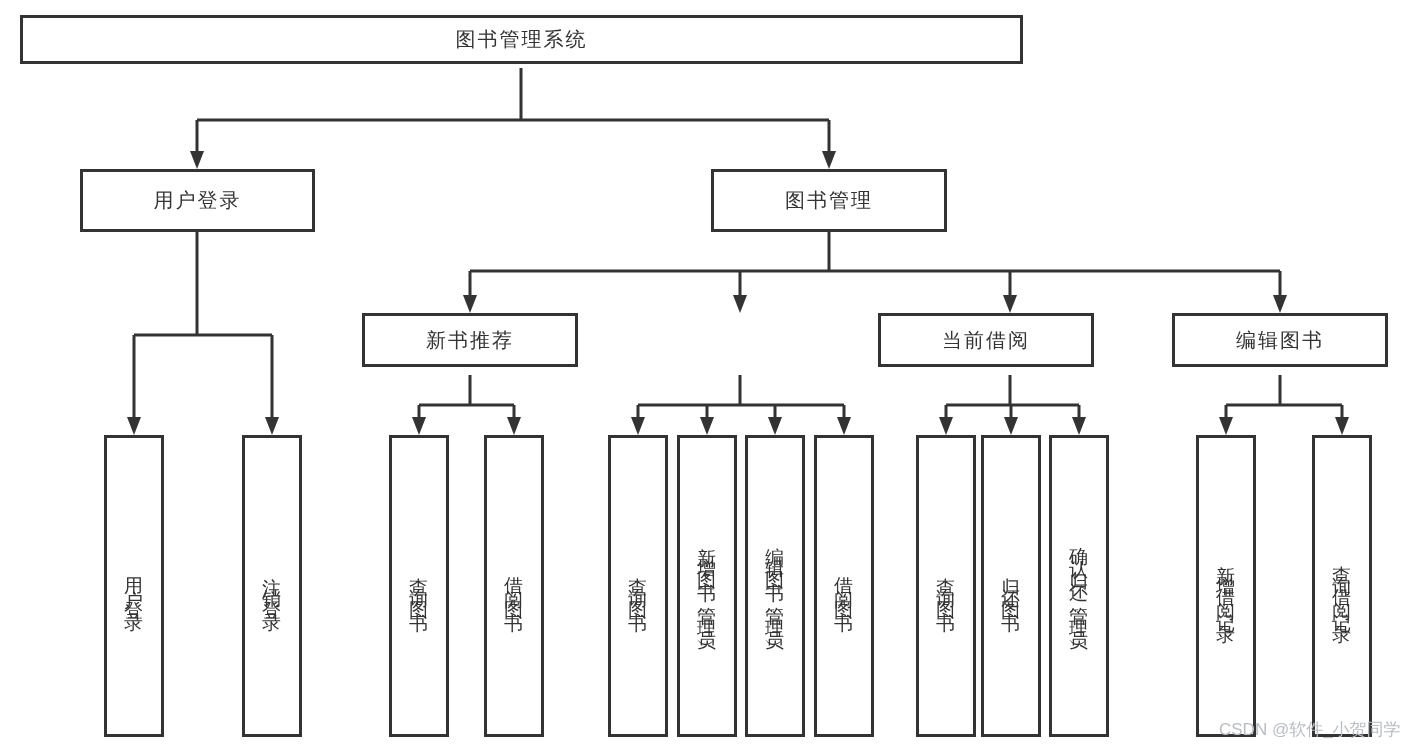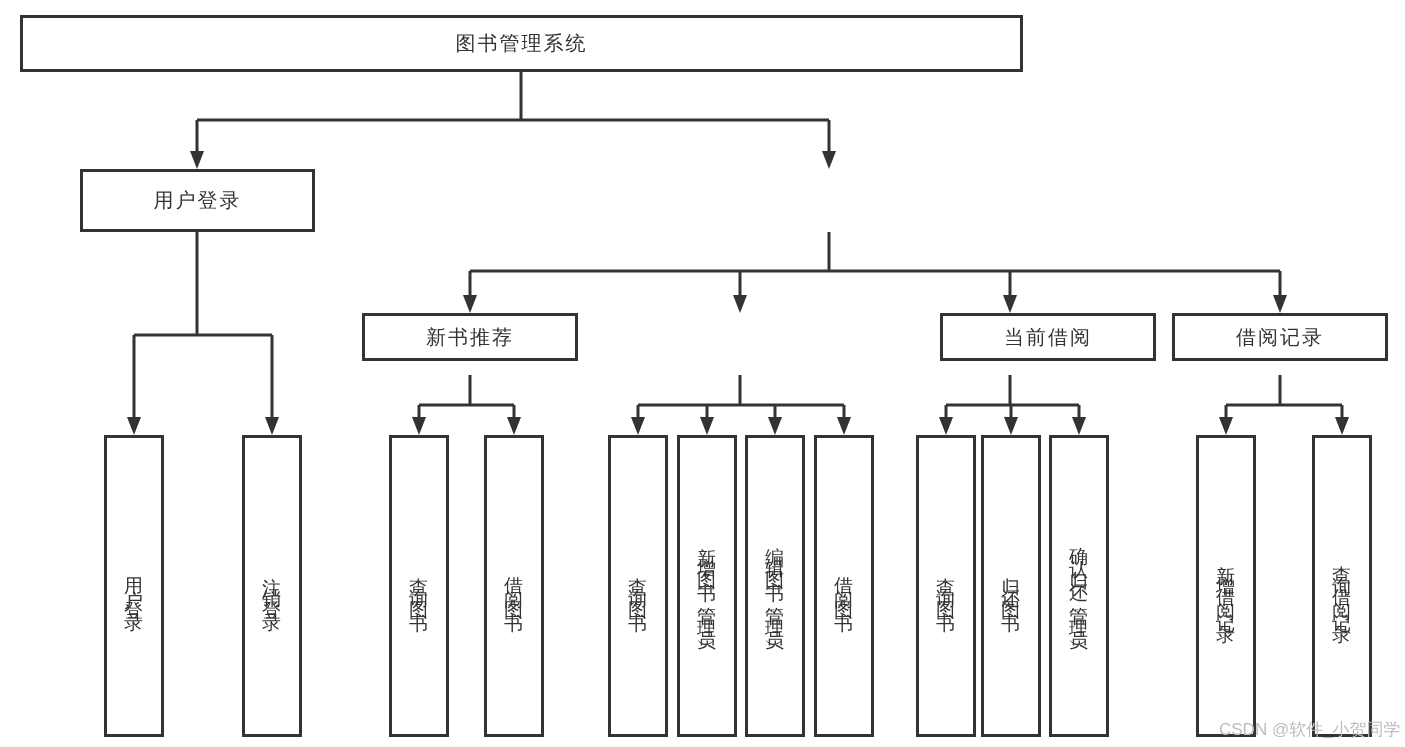--- a/index.html
+++ b/index.html
@@ -5,25 +5,25 @@
   :root { --line:#333333; --text:#333333; --watermark:#b9bdc2; }
   * { margin:0; padding:0; box-sizing:border-box; }
   body { background:#ffffff; font-family:"Liberation Sans", sans-serif; }
   .canvas { position:relative; width:1405px; height:747px; background:#ffffff; overflow:hidden; }
   .wires { position:absolute; left:0; top:0; width:1405px; height:747px; }
   .wires path { stroke:var(--line); stroke-width:3; fill:none; }
   .wires polygon { fill:var(--line); stroke:none; }
   .node { position:absolute; border:3px solid var(--line); background:#ffffff;
           display:flex; align-items:center; justify-content:center;
           color:var(--text); font-size:20px; letter-spacing:2px; }
-  .root   { left:20px;  top:15px;  width:1003px; height:57px;text-align:right; }
+  .root   { left:20px;  top:15px;  width:1003px; height:49px;text-align:right; }
   .lvl2a  { left:80px;  top:169px; width:235px;  height:63px; }
   .lvl2b  { left:711px; top:169px; width:236px;  height:63px; }
-  .lvl3   { top:313px; width:216px; height:48px; }
-  .l3-1 { left:362px; } .l3-2 { left:632px; } .l3-3 { left:940px; } .l3-4 { left:1172px; }
+  .lvl3   { top:313px; width:216px; height:54px; }
+  .l3-1 { left:362px; } .l3-2 { left:632px; } .l3-3 { left:878px; } .l3-4 { left:1172px; }
   .leaf { position:absolute; top:435px; width:60px; height:302px;
           border:3px solid var(--line); background:#ffffff;
           display:flex; align-items:center; justify-content:center; }
   .leaf span { writing-mode:vertical-rl; text-orientation:mixed; color:var(--text);
                font-size:19px; line-height:1; letter-spacing:12px; white-space:nowrap; }
   .lf-1 {left:104px;} .lf-2 {left:242px;} .lf-3 {left:389px;} .lf-4 {left:484px;}
   .lf-5 {left:608px;} .lf-6 {left:677px;} .lf-7 {left:745px;} .lf-8 {left:814px;}
   .lf-9 {left:916px;} .lf-10 {left:981px;} .lf-11 {left:1049px;}
   .lf-12 {left:1196px;} .lf-13 {left:1312px;}
   .watermark { position:absolute; left:1219px; top:718px; color:var(--watermark);
@@ -70,29 +70,32 @@
     <polygon points="1335,417 1349,417 1342,435"></polygon>
   </svg>
 
   <div class="node root">
     <span>图书管理系统</span>
   </div>
 
   <div class="node lvl2a">
     <span>用户登录</span>
   </div>
+  <div class="node lvl2b">
+    <span>图书管理</span>
+  </div>
 
   <div class="node lvl3 l3-1">
     <span>新书推荐</span>
   </div>
   <div class="node lvl3 l3-3">
     <span>当前借阅</span>
   </div>
   <div class="node lvl3 l3-4">
-    <span>借阅记录</span>
+    <span>编辑图书</span>
   </div>
 
   <div class="leaf lf-1">
     <span>用户登录</span>
   </div>
   <div class="leaf lf-2">
     <span>注销登录</span>
   </div>
 
   <div class="leaf lf-3">

